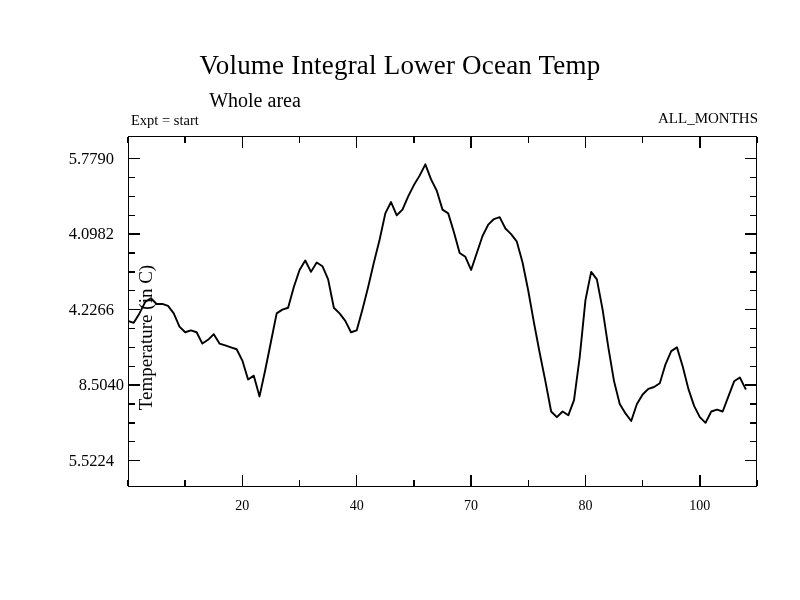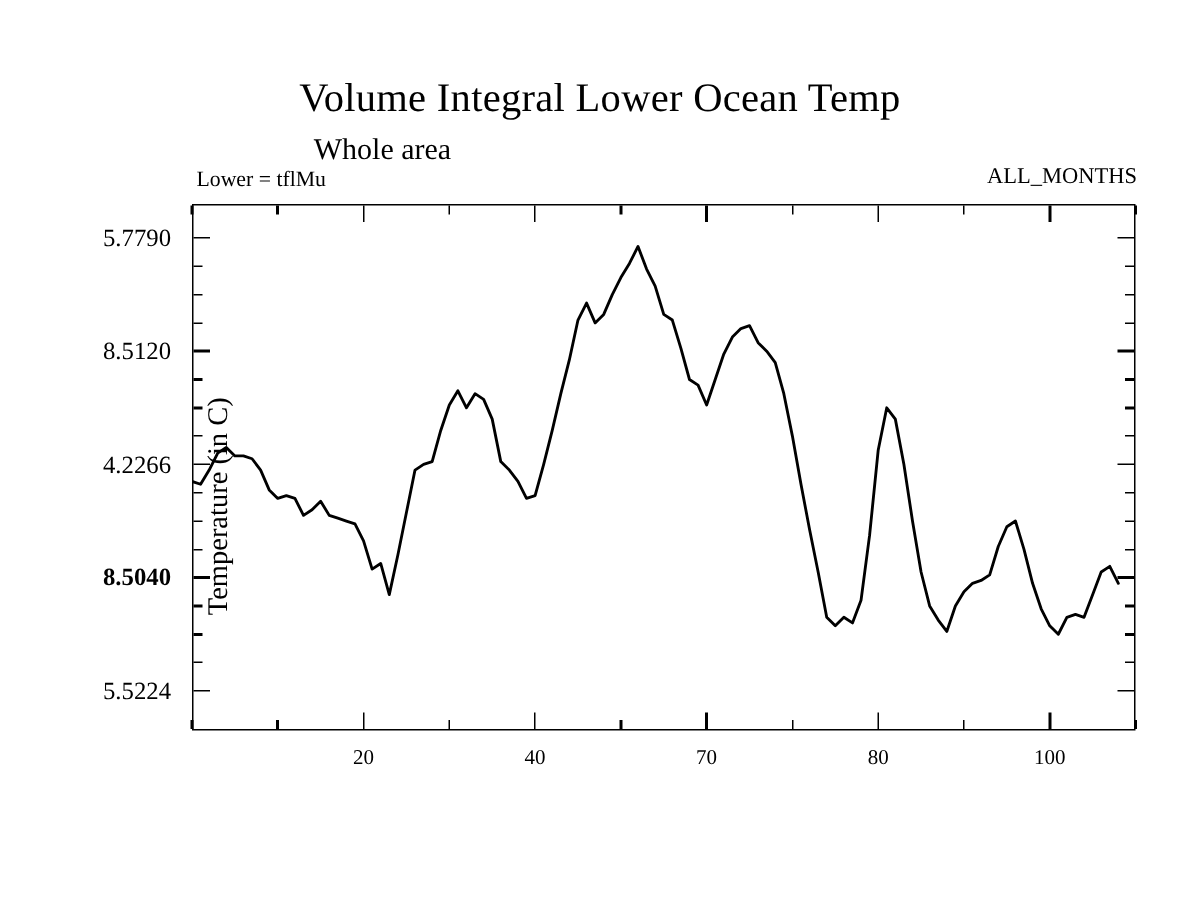--- a/index.html
+++ b/index.html
@@ -106,21 +106,21 @@
   }
   .tickmark { position: absolute; background: #000; }
 </style>
 </head>
 <body>
 
 <div id="page">
 
   <div class="ttl" id="subtitle-whole-area">Whole area</div>
   <div class="ttl" id="chart-title">Volume Integral Lower Ocean Temp</div>
-  <div class="ttl" id="annot-expt">Lower = tflMu</div>
+  <div class="ttl" id="annot-expt">Expt = start</div>
   <div class="ttl" id="annot-months">ALL_MONTHS</div>
 
   <div id="plot-frame"></div>
 
   <svg id="series-svg" viewBox="0 0 629 351" preserveAspectRatio="none">
     <polyline id="series-path" fill="none" stroke="#000000" stroke-width="1.9" stroke-linejoin="round" stroke-linecap="round" points="0.00,184.94 5.72,186.82 11.44,177.39 17.15,166.06 22.87,162.29 28.59,167.95 34.31,167.95 40.03,169.84 45.75,177.39 51.46,190.60 57.18,196.26 62.90,194.37 68.62,196.26 74.34,207.58 80.05,203.81 85.77,198.15 91.49,207.58 97.21,209.47 102.93,211.35 108.65,213.24 114.36,224.56 120.08,243.44 125.80,239.66 131.52,260.42 137.24,234.00 142.95,205.69 148.67,177.39 154.39,173.61 160.11,171.73 165.83,150.97 171.55,133.98 177.26,124.55 182.98,135.87 188.70,126.44 194.42,130.21 200.14,143.42 205.85,171.73 211.57,177.39 217.29,184.94 223.01,196.26 228.73,194.37 234.45,173.61 240.16,150.97 245.88,126.44 251.60,103.79 257.32,77.37 263.04,66.05 268.75,79.26 274.47,73.60 280.19,60.39 285.91,49.06 291.63,39.63 297.35,28.31 303.06,43.40 308.78,54.73 314.50,73.60 320.22,77.37 325.94,96.24 331.65,117.00 337.37,120.77 343.09,133.98 348.81,117.00 354.53,100.02 360.25,88.69 365.96,83.03 371.68,81.15 377.40,92.47 383.12,98.13 388.84,105.68 394.55,126.44 400.27,154.74 405.99,186.82 411.71,217.02 417.43,245.32 423.15,275.52 428.86,281.18 434.58,275.52 440.30,279.29 446.02,264.19 451.74,220.79 457.45,164.18 463.17,135.87 468.89,143.42 474.61,173.61 480.33,211.35 486.05,245.32 491.76,267.97 497.48,277.40 503.20,284.95 508.92,267.97 514.64,258.53 520.35,252.87 526.07,250.98 531.79,247.21 537.51,228.34 543.23,215.13 548.95,211.35 554.66,230.23 560.38,252.87 566.10,269.85 571.82,281.18 577.54,286.84 583.25,275.52 588.97,273.63 594.69,275.52 600.41,260.42 606.13,245.32 611.85,241.55 617.56,252.87 623.28,NaN"></polyline>
   </svg>
 
   <div id="ticks-layer">
       <div class="tickmark" style="left: 129px; top: 459.881px; width: 11px; height: 1.4px;"></div>
@@ -177,23 +177,23 @@
       <div class="tickmark" style="left: 584.755px; top: 137px; width: 1.4px; height: 11px;"></div>
       <div class="tickmark" style="left: 641.936px; top: 480px; width: 1.4px; height: 6px;"></div>
       <div class="tickmark" style="left: 641.936px; top: 137px; width: 1.4px; height: 6px;"></div>
       <div class="tickmark" style="left: 699.118px; top: 475px; width: 1.4px; height: 11px;"></div>
       <div class="tickmark" style="left: 699.118px; top: 137px; width: 1.4px; height: 11px;"></div>
       <div class="tickmark" style="left: 756.3px; top: 480px; width: 1.4px; height: 6px;"></div>
       <div class="tickmark" style="left: 756.3px; top: 137px; width: 1.4px; height: 6px;"></div>
     </div>
   <div id="ylabels-layer">
       <div class="ytick-label" style="top: 460.581px; left: 0px; width: 114px;">5.5224</div>
-      <div class="ytick-label" style="top: 385.097px; left: 0px; width: 114px; font-weight: bold;">8.5040</div>
+      <div class="ytick-label" style="top: 385.097px; left: 10px; width: 114px;">8.5040</div>
       <div class="ytick-label" style="top: 309.613px; left: 0px; width: 114px;">4.2266</div>
-      <div class="ytick-label" style="top: 234.129px; left: 0px; width: 114px;">8.5120</div>
+      <div class="ytick-label" style="top: 234.129px; left: 0px; width: 114px;">4.0982</div>
       <div class="ytick-label" style="top: 158.645px; left: 0px; width: 114px;">5.7790</div>
     </div>
   <div id="xlabels-layer">
       <div class="xtick-label" style="left: 242.364px; top: 498px;">20</div>
       <div class="xtick-label" style="left: 356.727px; top: 498px;">40</div>
       <div class="xtick-label" style="left: 471.091px; top: 498px;">70</div>
       <div class="xtick-label" style="left: 585.455px; top: 498px;">80</div>
       <div class="xtick-label" style="left: 699.818px; top: 498px;">100</div>
     </div>
 

